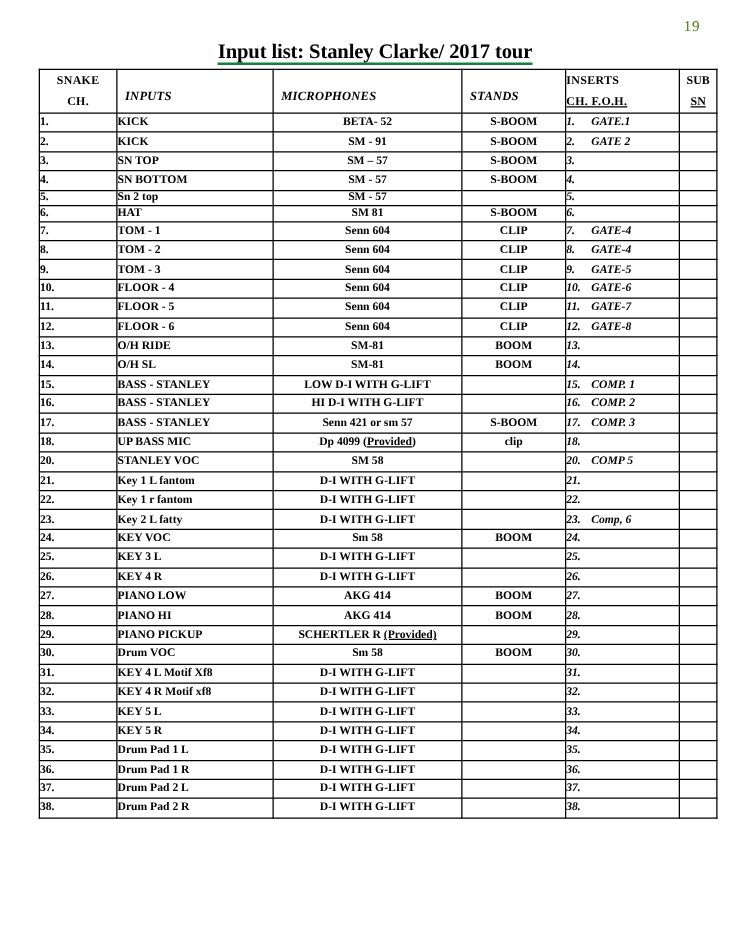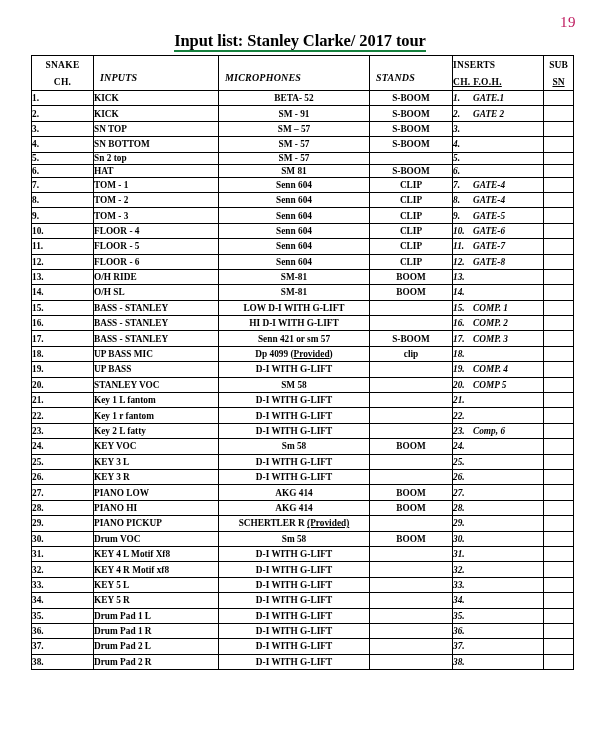--- a/index.html
+++ b/index.html
@@ -21,24 +21,24 @@
     position: relative;
     width: 600px;
     height: 750px;
     box-sizing: border-box;
   }
 
   
   .page-number {
     position: absolute;
     top: 14px;
-    right: 24px;
-    font-size: 15px;
+    right: 40px;
+    font-size: 12px;
     font-family: "Liberation Serif", "DejaVu Serif", serif;
-    color: #be185d;
+    color: #4d7c0f;
     letter-spacing: 0.5px;
   }
 
   
   .doc-title {
     position: absolute;
     top: 31px;
     left: 0;
     width: 600px;
     text-align: center;
@@ -338,28 +338,20 @@
           </tr>
           <tr class="datarow">
             <td class="ch">18.</td>
             <td class="inp">UP BASS MIC</td>
             <td class="mic">Dp 4099 (<span class="u">Provided</span>)</td>
             <td class="std">clip</td>
             <td class="ins"><span class="num">18.</span><span class="val"></span></td>
             <td class="sub"></td>
           </tr>
           <tr class="datarow">
-            <td class="ch">19.</td>
-            <td class="inp">UP BASS</td>
-            <td class="mic">D-I WITH G-LIFT</td>
-            <td class="std"></td>
-            <td class="ins"><span class="num">19.</span><span class="val">COMP. 4</span></td>
-            <td class="sub"></td>
-          </tr>
-          <tr class="datarow">
             <td class="ch">20.</td>
             <td class="inp">STANLEY VOC</td>
             <td class="mic">SM 58</td>
             <td class="std"></td>
             <td class="ins"><span class="num">20.</span><span class="val">COMP 5</span></td>
             <td class="sub"></td>
           </tr>
           <tr class="datarow">
             <td class="ch">21.</td>
             <td class="inp">Key 1 L fantom</td>
@@ -395,21 +387,21 @@
           <tr class="datarow">
             <td class="ch">25.</td>
             <td class="inp">KEY 3 L</td>
             <td class="mic">D-I WITH G-LIFT</td>
             <td class="std"></td>
             <td class="ins"><span class="num">25.</span><span class="val"></span></td>
             <td class="sub"></td>
           </tr>
           <tr class="datarow">
             <td class="ch">26.</td>
-            <td class="inp">KEY 3 R</td>
+            <td class="inp">KEY 4 R</td>
             <td class="mic">D-I WITH G-LIFT</td>
             <td class="std"></td>
             <td class="ins"><span class="num">26.</span><span class="val"></span></td>
             <td class="sub"></td>
           </tr>
           <tr class="datarow">
             <td class="ch">27.</td>
             <td class="inp">PIANO LOW</td>
             <td class="mic">AKG 414</td>
             <td class="std">BOOM</td>

